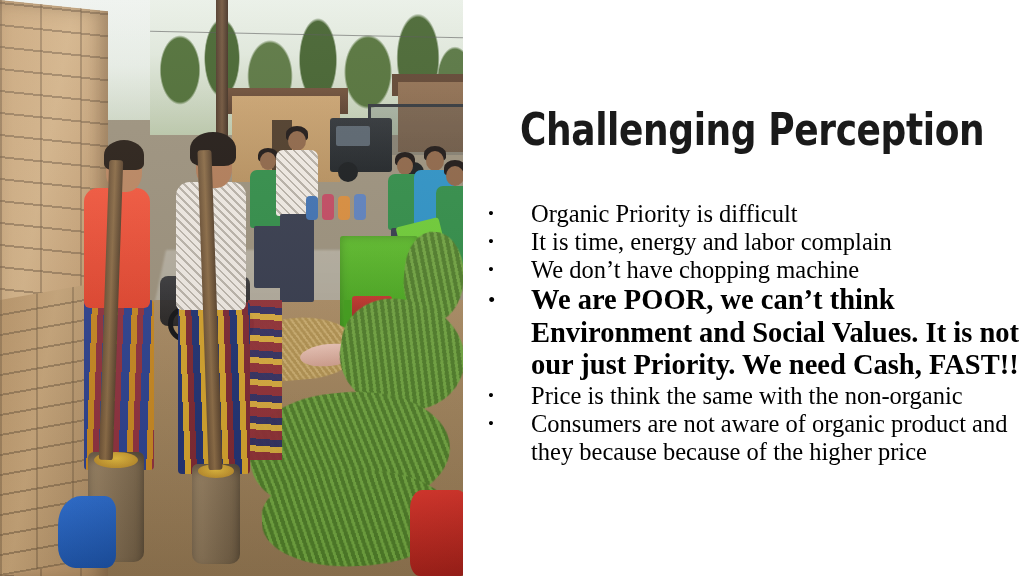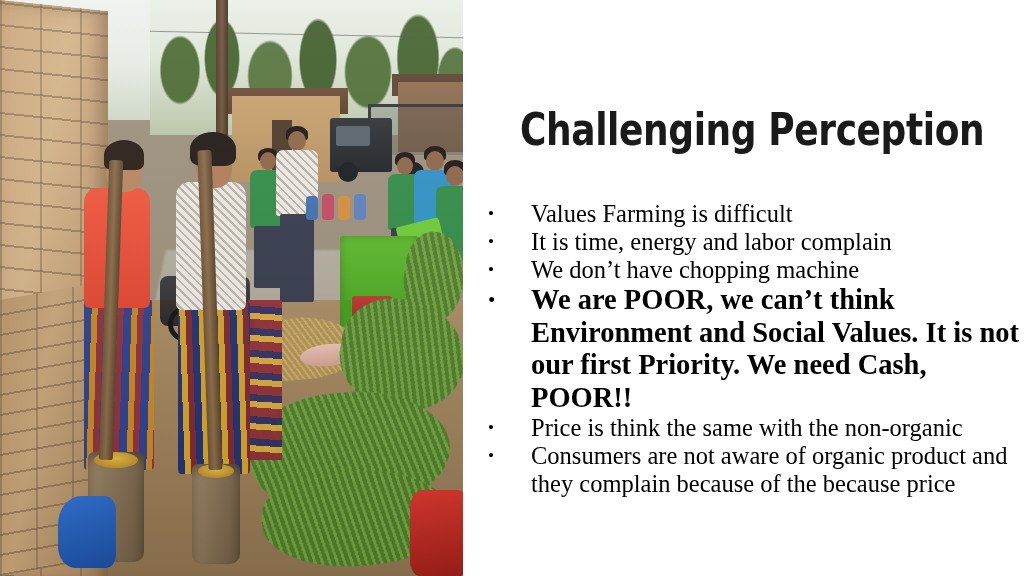--- a/index.html
+++ b/index.html
@@ -583,46 +583,46 @@
   </div>
 
   <div class="content">
 
     <div class="title">Challenging Perception</div>
 
     <div class="bullets">
 
       <div class="bullet lvl-normal">
         <span class="marker">•</span>
-        <span class="btext">Values Farming is difficult</span>
+        <span class="btext">Organic Priority is difficult</span>
       </div>
 
       <div class="bullet lvl-normal">
         <span class="marker">•</span>
         <span class="btext">It is time, energy and labor complain</span>
       </div>
 
       <div class="bullet lvl-normal">
         <span class="marker">•</span>
         <span class="btext">We don’t have chopping machine</span>
       </div>
 
       <div class="bullet lvl-big">
         <span class="marker">•</span>
-        <span class="btext">We are POOR, we can’t think Environment and Social Values. It is not our first Priority. We need Cash, POOR!!</span>
+        <span class="btext">We are POOR, we can’t think Environment and Social Values. It is not our just Priority. We need Cash, FAST!!</span>
       </div>
 
       <div class="bullet lvl-normal">
         <span class="marker">•</span>
         <span class="btext">Price is think the same with the non-organic</span>
       </div>
 
       <div class="bullet lvl-normal">
         <span class="marker">•</span>
-        <span class="btext">Consumers are not aware of organic product and they complain because of the because price</span>
+        <span class="btext">Consumers are not aware of organic product and they because because of the higher price</span>
       </div>
 
     </div>
 
     <div class="page-number">19</div>
   </div>
 
 </div>
 
 </body></html>

